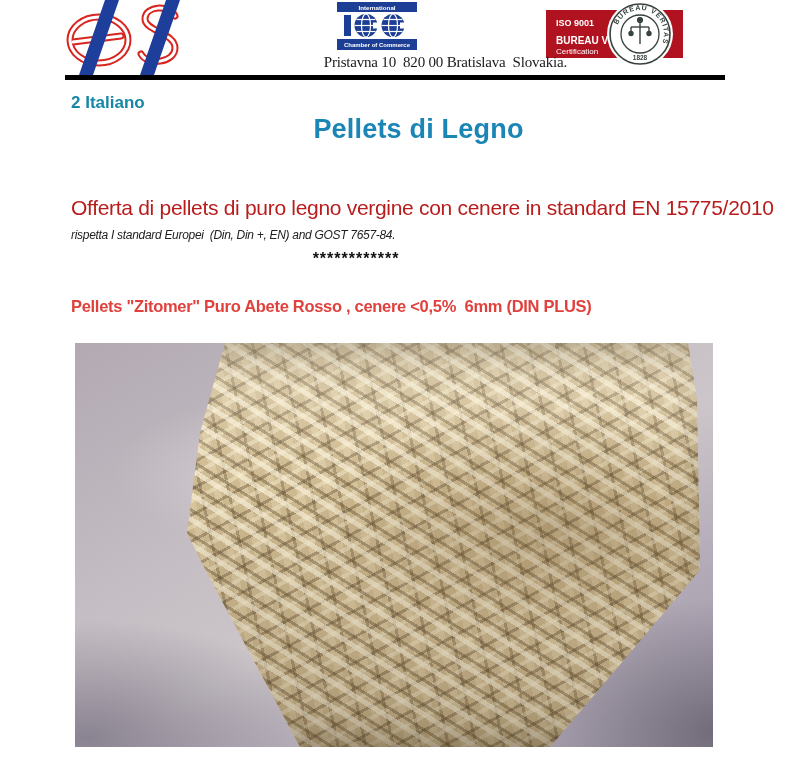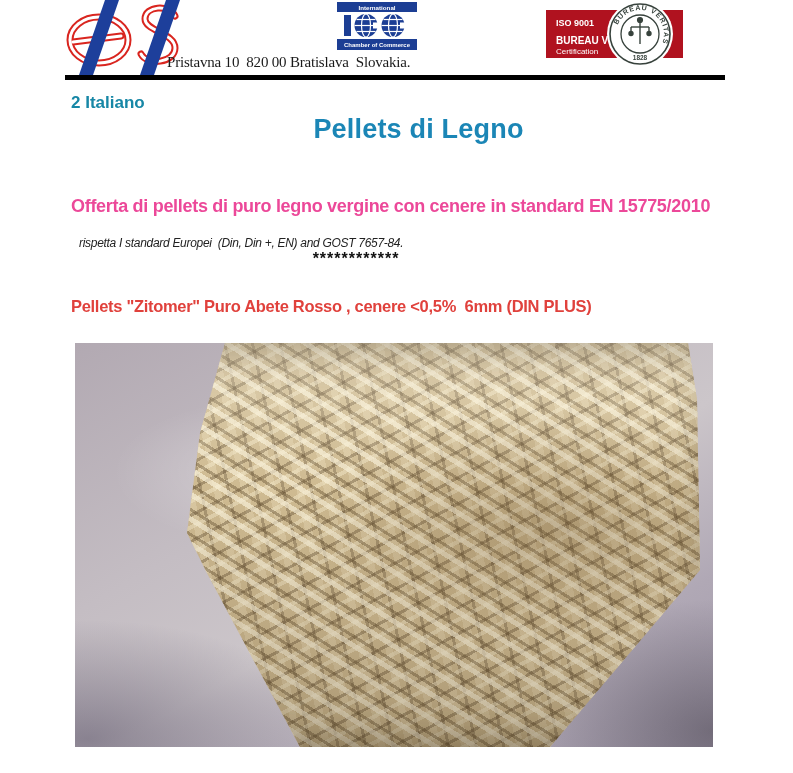--- a/index.html
+++ b/index.html
@@ -9,40 +9,39 @@
     position:relative;overflow:hidden;
   }
   .abs{position:absolute;}
   .pre{white-space:pre;}
 
   
   .cts-logo{left:63px;top:0;width:132px;height:75px;}
   .icc-logo{left:337px;top:2px;width:80px;height:48px;}
   .bv-logo{left:546px;top:0;width:142px;height:69px;}
   .address{
-    left:167px;top:54px;width:400px;text-align:left;
+    left:167px;top:54px;width:400px;text-align:right;
     font-family:"Liberation Serif",serif;font-size:15px;color:#1a1a1a;
     letter-spacing:-0.2px;
   }
   .rule{left:65px;top:75px;width:660px;height:5px;background:#000;}
 
   
   .lang-label{left:71px;top:93px;font-size:17px;font-weight:bold;color:#1787a6;}
   .doc-title{
     left:0;top:114px;width:793px;text-align:center;
     font-size:27px;font-weight:bold;color:#1b86b6;letter-spacing:0.2px;margin-left:22px;
   }
   .offer-bold{
-    left:71px;top:196px;font-size:18px;font-weight:bold;color:#ec4899;
+    left:71px;top:196px;font-size:21px;font-weight:normal;color:#b91c1c;
     letter-spacing:-0.3px;
   }
   .offer-italic{
-    left:71px;top:236px;font-size:12px;font-style:italic;color:#222;
+    left:71px;top:228px;font-size:12px;font-style:italic;color:#222;
     letter-spacing:-0.3px;
-    margin-left:8px;
   }
   .separator{
     left:0;top:250px;width:712px;text-align:center;
     font-size:16px;font-weight:bold;color:#111;letter-spacing:1px;
   }
   .product-heading{
     left:71px;top:297px;font-size:16.5px;font-weight:bold;color:#e0413c;
     letter-spacing:-0.3px;
   }
 

